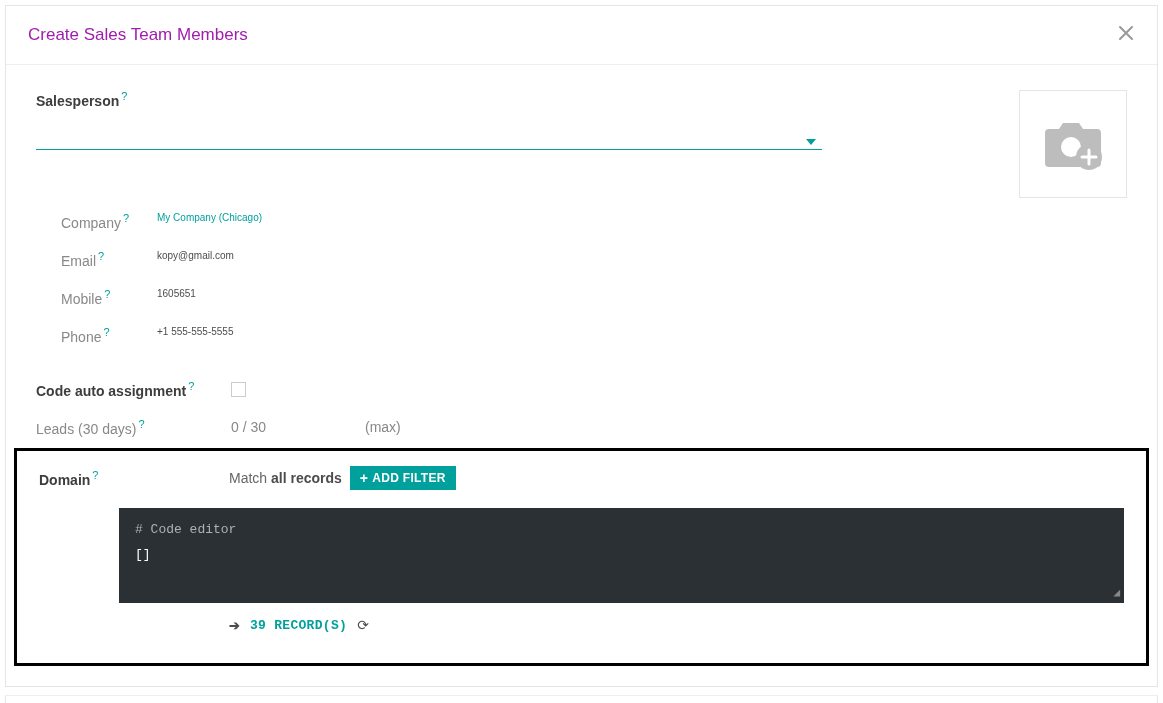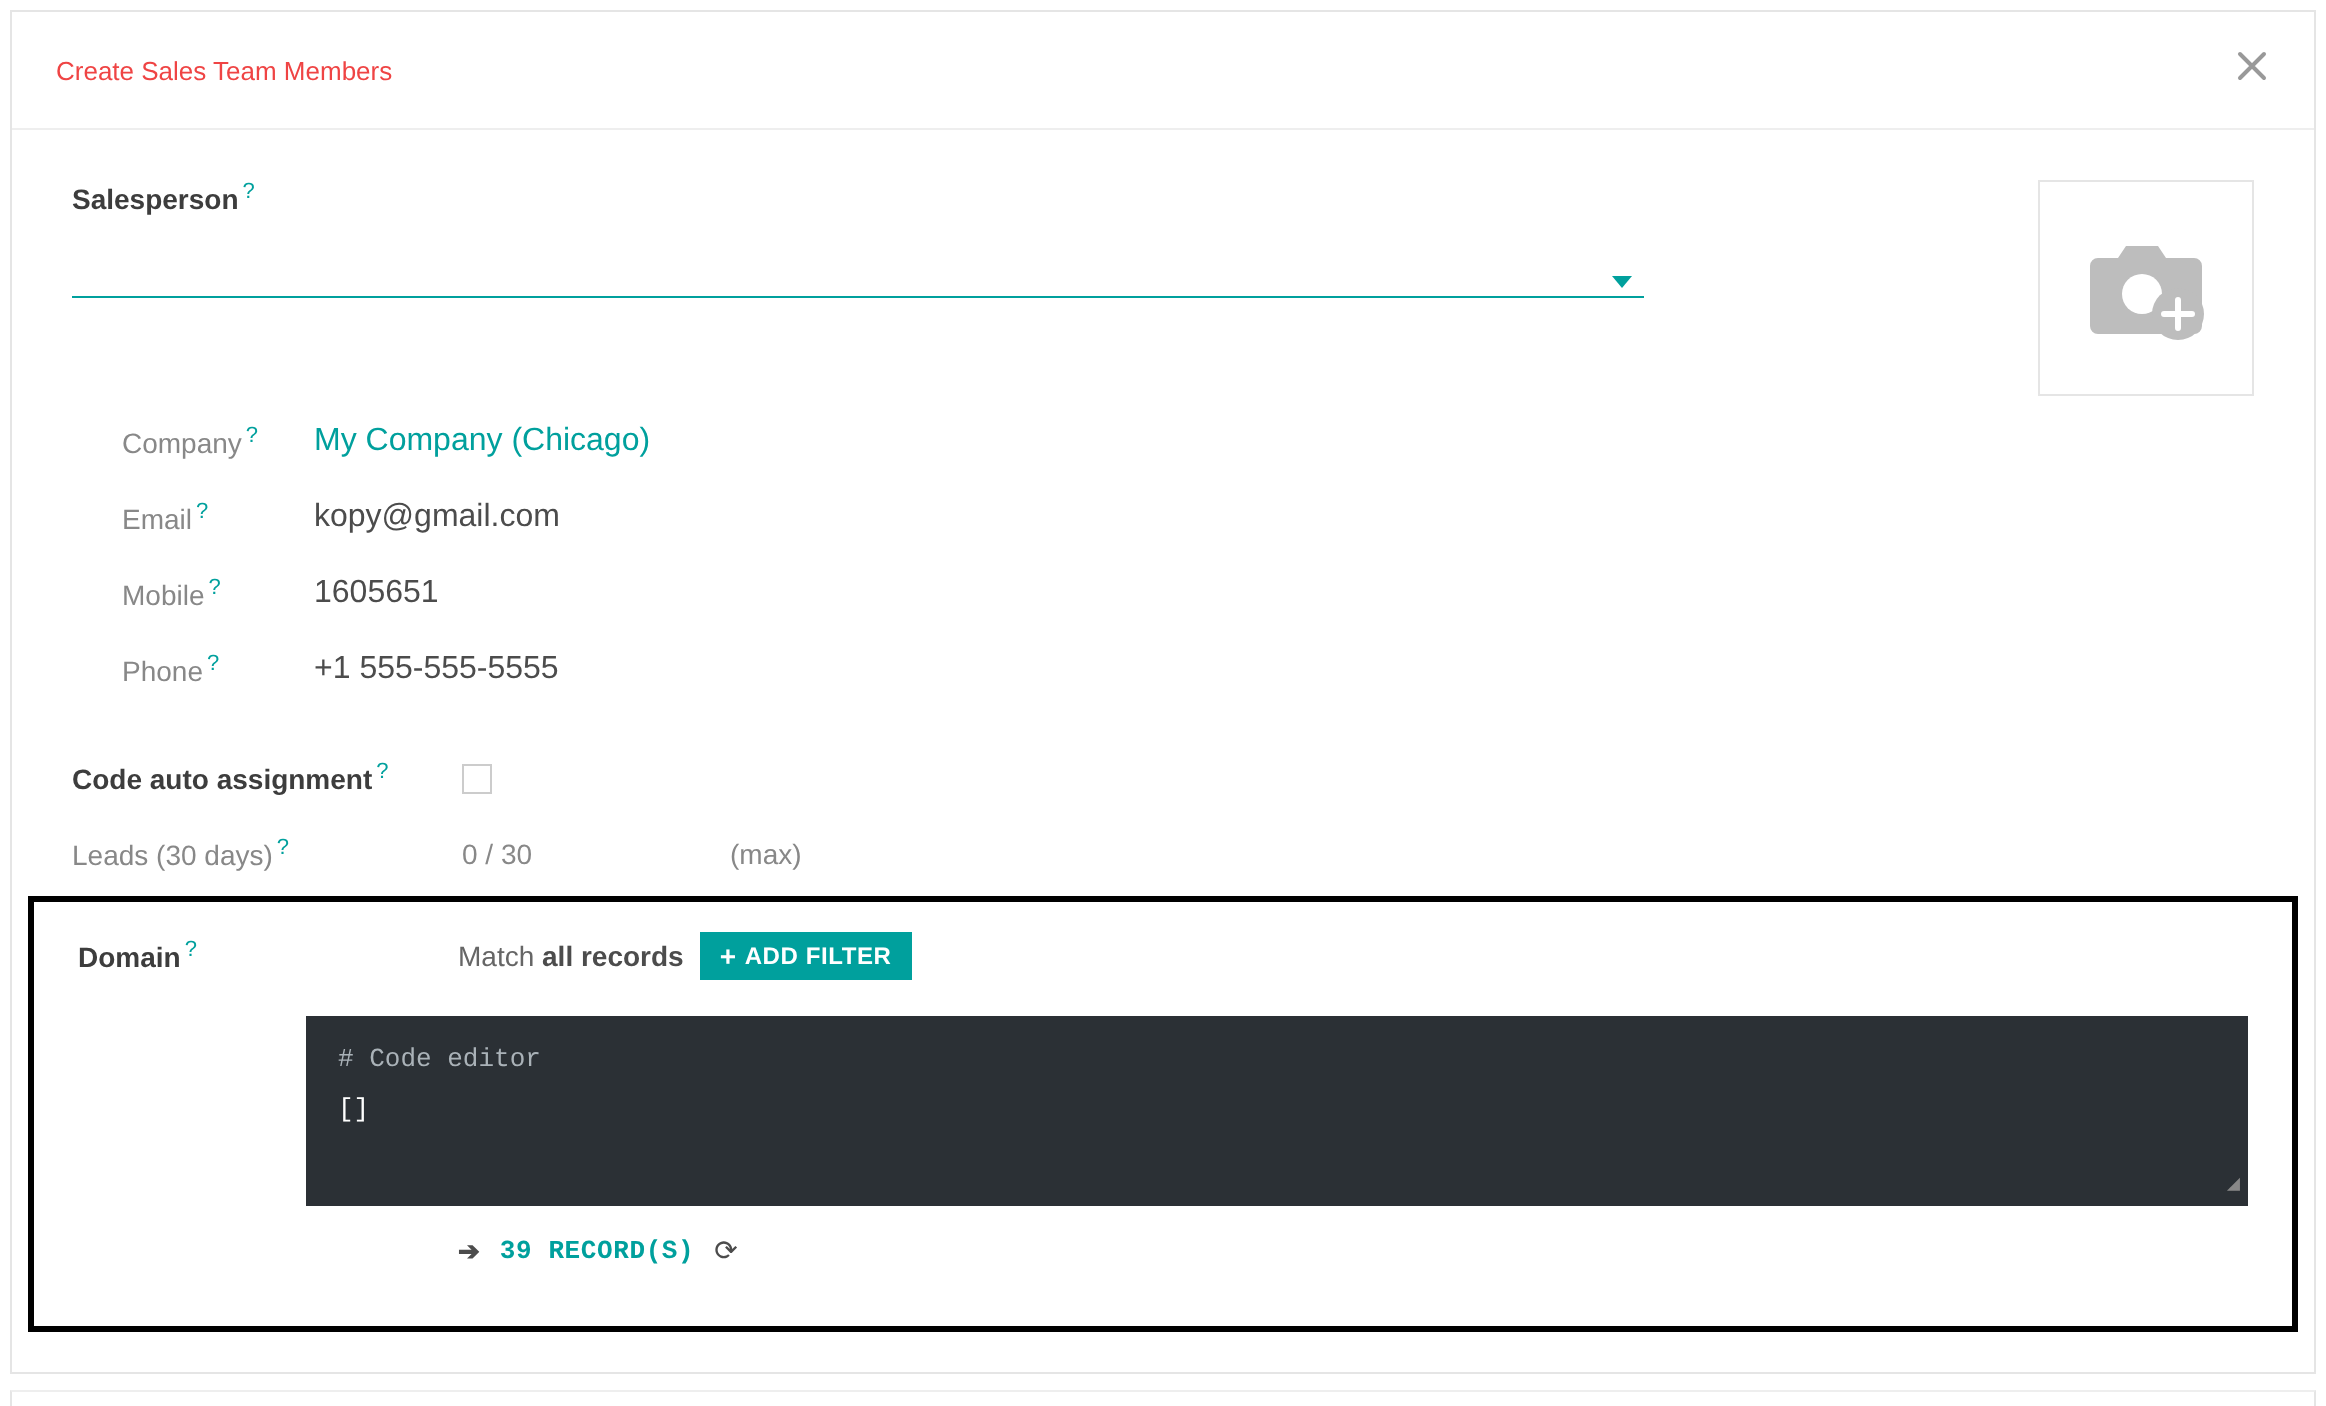--- a/index.html
+++ b/index.html
@@ -19,23 +19,23 @@
       background: #fff;
     }
     .dialog-header {
       display: flex;
       justify-content: space-between;
       align-items: center;
       padding: 18px 22px;
       border-bottom: 1px solid #eee;
     }
     .dialog-title {
-      font-size: 13px;
+      font-size: 17px;
       font-weight: 500;
-      color: #ef4444;
+      color: #a21caf;
     }
     .close-x {
       font-size: 22px;
       color: #888;
       cursor: pointer;
       line-height: 1;
     }
     .dialog-body {
       padding: 25px 30px 20px 30px;
       min-height: 540px;
@@ -106,21 +106,21 @@
       display: flex;
       align-items: flex-start;
       min-height: 38px;
     }
     .field-label {
       width: 96px;
       font-size: 14px;
       color: #888;
     }
     .field-value {
-      font-size: 16px;
+      font-size: 10px;
       color: #4c4c4c;
     }
     .link-val {
       color: #00a09d;
       cursor: pointer;
     }
     .outer-fields {
       margin-top: 6px;
     }
     .outer-row {
@@ -187,21 +187,21 @@
       display: inline-flex;
       align-items: center;
       gap: 4px;
     }
     .plus-glyph {
       font-size: 14px;
       font-weight: 700;
       line-height: 1;
     }
     .code-editor {
-      margin-left: 114px;
+      margin-left: 80px;
       margin-top: 18px;
       background: #2b3035;
       color: #fff;
       font-family: "Courier New", monospace;
       font-size: 13px;
       padding: 14px 12px 24px 16px;
       position: relative;
       resize: none;
       min-height: 95px;
     }

